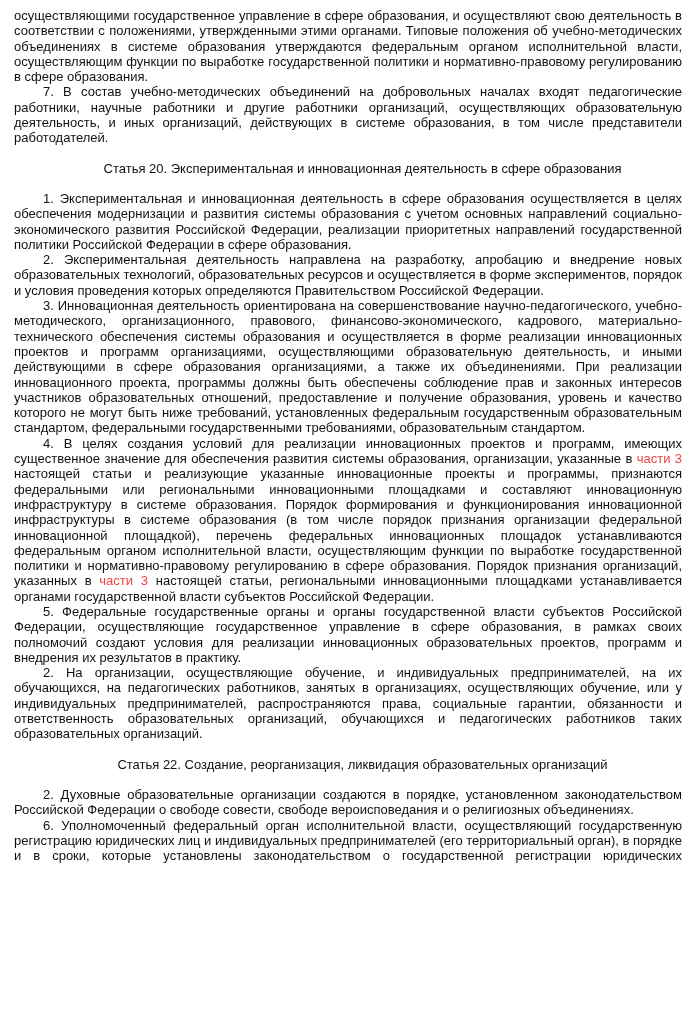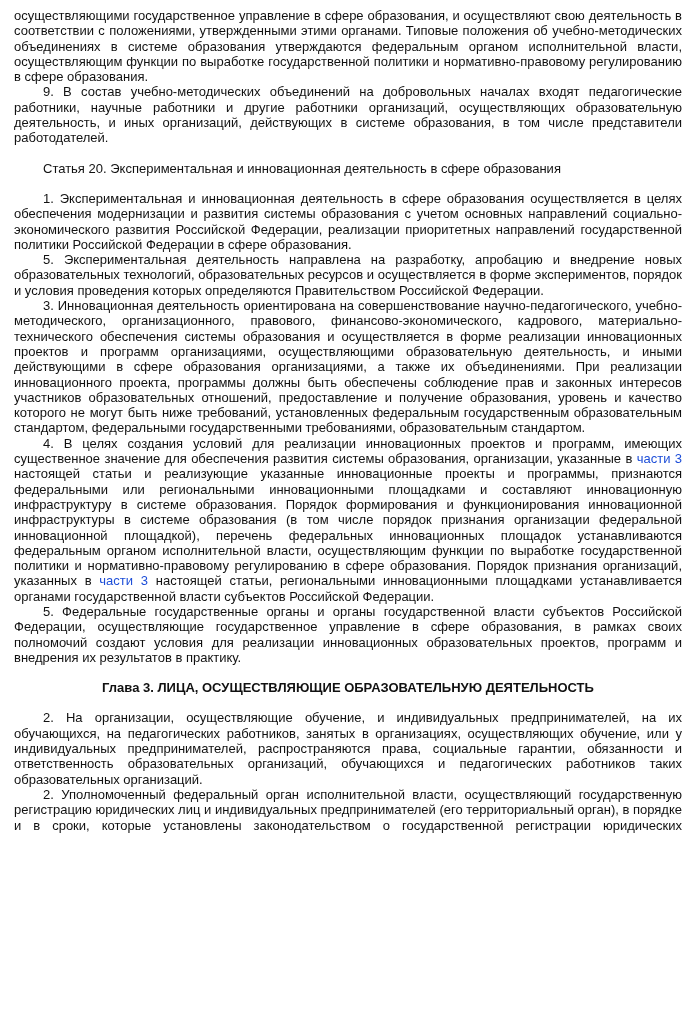--- a/index.html
+++ b/index.html
@@ -28,45 +28,46 @@
     text-align: justify;
   }
   .paragraph.indent {
     text-indent: 29px;
   }
   .paragraph.continues {
     text-align-last: justify;
   }
   .article-heading {
     text-indent: 29px;
-    text-align: left;
+    text-align: center;
     margin: 15px 0;
   }
   .chapter-heading {
     font-weight: 700;
     text-align: center;
     margin: 15px 0;
   }
   .doc-link {
-    color: #1d4ed8;
+    color: #ef4444;
     text-decoration: none;
     cursor: pointer;
   }
 </style>
 </head>
 <body>
 
 <div class="doc-page">
   <div id="doc-body">
       <div class="block paragraph"><span>осуществляющими государственное управление в сфере образования, и осуществляют свою деятельность в соответствии с положениями, утвержденными этими органами. Типовые положения об учебно-методических объединениях в системе образования утверждаются федеральным органом исполнительной власти, осуществляющим функции по выработке государственной политики и нормативно-правовому регулированию в сфере образования.</span></div>
-      <div class="block paragraph indent"><span>9. В состав учебно-методических объединений на добровольных началах входят педагогические работники, научные работники и другие работники организаций, осуществляющих образовательную деятельность, и иных организаций, действующих в системе образования, в том числе представители работодателей.</span></div>
+      <div class="block paragraph indent"><span>7. В состав учебно-методических объединений на добровольных началах входят педагогические работники, научные работники и другие работники организаций, осуществляющих образовательную деятельность, и иных организаций, действующих в системе образования, в том числе представители работодателей.</span></div>
       <div class="block article-heading"><span>Статья 20. Экспериментальная и инновационная деятельность в сфере образования</span></div>
       <div class="block paragraph indent"><span>1. Экспериментальная и инновационная деятельность в сфере образования осуществляется в целях обеспечения модернизации и развития системы образования с учетом основных направлений социально-экономического развития Российской Федерации, реализации приоритетных направлений государственной политики Российской Федерации в сфере образования.</span></div>
-      <div class="block paragraph indent"><span>5. Экспериментальная деятельность направлена на разработку, апробацию и внедрение новых образовательных технологий, образовательных ресурсов и осуществляется в форме экспериментов, порядок и условия проведения которых определяются Правительством Российской Федерации.</span></div>
+      <div class="block paragraph indent"><span>2. Экспериментальная деятельность направлена на разработку, апробацию и внедрение новых образовательных технологий, образовательных ресурсов и осуществляется в форме экспериментов, порядок и условия проведения которых определяются Правительством Российской Федерации.</span></div>
       <div class="block paragraph indent"><span>3. Инновационная деятельность ориентирована на совершенствование научно-педагогического, учебно-методического, организационного, правового, финансово-экономического, кадрового, материально-технического обеспечения системы образования и осуществляется в форме реализации инновационных проектов и программ организациями, осуществляющими образовательную деятельность, и иными действующими в сфере образования организациями, а также их объединениями. При реализации инновационного проекта, программы должны быть обеспечены соблюдение прав и законных интересов участников образовательных отношений, предоставление и получение образования, уровень и качество которого не могут быть ниже требований, установленных федеральным государственным образовательным стандартом, федеральными государственными требованиями, образовательным стандартом.</span></div>
       <div class="block paragraph indent"><span>4. В целях создания условий для реализации инновационных проектов и программ, имеющих существенное значение для обеспечения развития системы образования, организации, указанные в </span><a class="doc-link" href="#">части 3</a><span> настоящей статьи и реализующие указанные инновационные проекты и программы, признаются федеральными или региональными инновационными площадками и составляют инновационную инфраструктуру в системе образования. Порядок формирования и функционирования инновационной инфраструктуры в системе образования (в том числе порядок признания организации федеральной инновационной площадкой), перечень федеральных инновационных площадок устанавливаются федеральным органом исполнительной власти, осуществляющим функции по выработке государственной политики и нормативно-правовому регулированию в сфере образования. Порядок признания организаций, указанных в </span><a class="doc-link" href="#">части 3</a><span> настоящей статьи, региональными инновационными площадками устанавливается органами государственной власти субъектов Российской Федерации.</span></div>
       <div class="block paragraph indent"><span>5. Федеральные государственные органы и органы государственной власти субъектов Российской Федерации, осуществляющие государственное управление в сфере образования, в рамках своих полномочий создают условия для реализации инновационных образовательных проектов, программ и внедрения их результатов в практику.</span></div>
-      <div class="block chapter-heading"><span>Глава 3. ЛИЦА, ОСУЩЕСТВЛЯЮЩИЕ ОБРАЗОВАТЕЛЬНУЮ ДЕЯТЕЛЬНОСТЬ</span></div>
       <div class="block paragraph indent"><span>2. На организации, осуществляющие обучение, и индивидуальных предпринимателей, на их обучающихся, на педагогических работников, занятых в организациях, осуществляющих обучение, или у индивидуальных предпринимателей, распространяются права, социальные гарантии, обязанности и ответственность образовательных организаций, обучающихся и педагогических работников таких образовательных организаций.</span></div>
-      <div class="block paragraph indent continues"><span>2. Уполномоченный федеральный орган исполнительной власти, осуществляющий государственную регистрацию юридических лиц и индивидуальных предпринимателей (его территориальный орган), в порядке и в сроки, которые установлены законодательством о государственной регистрации юридических</span></div>
+      <div class="block article-heading"><span>Статья 22. Создание, реорганизация, ликвидация образовательных организаций</span></div>
+      <div class="block paragraph indent"><span>2. Духовные образовательные организации создаются в порядке, установленном законодательством Российской Федерации о свободе совести, свободе вероисповедания и о религиозных объединениях.</span></div>
+      <div class="block paragraph indent continues"><span>6. Уполномоченный федеральный орган исполнительной власти, осуществляющий государственную регистрацию юридических лиц и индивидуальных предпринимателей (его территориальный орган), в порядке и в сроки, которые установлены законодательством о государственной регистрации юридических</span></div>
     </div>
 
 </div>
 
 </body></html>

